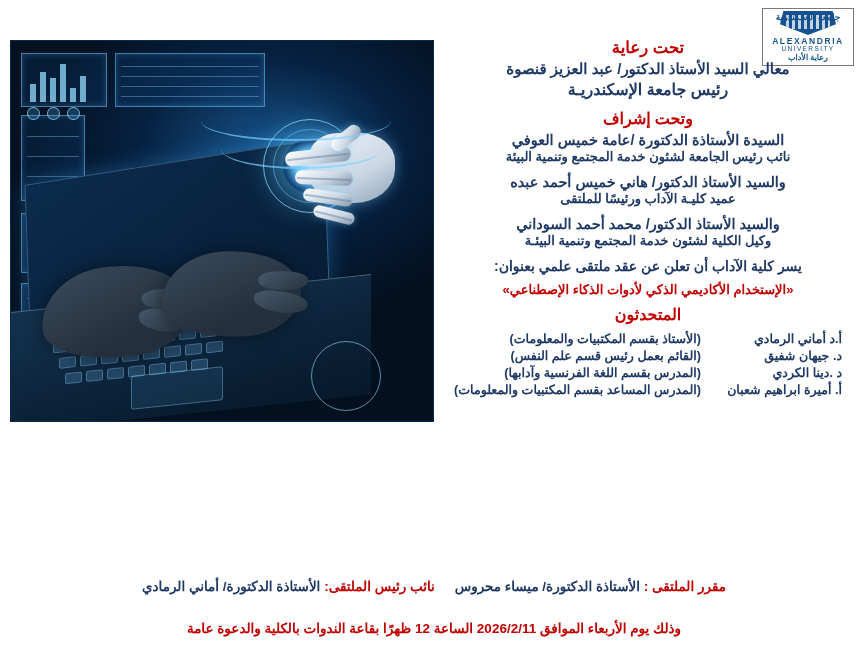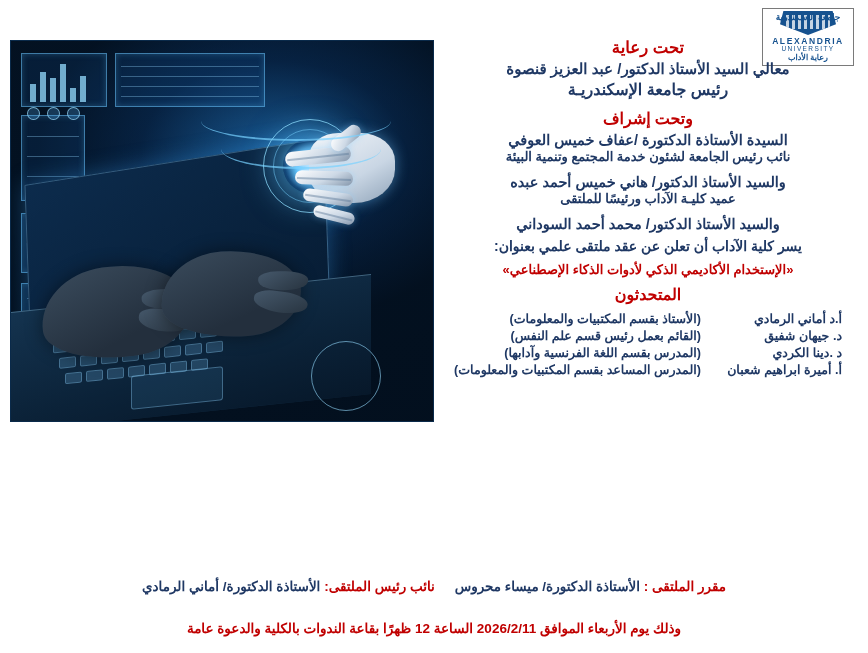--- a/index.html
+++ b/index.html
@@ -399,27 +399,28 @@
   </div>
 
   <div class="col">
 
     <div class="ln1 t-red">تحت رعاية</div>
     <div class="ln2 t-blue">معالي السيد الأستاذ الدكتور/ عبد العزيز قنصوة</div>
     <div class="ln3 t-blue">رئيس جامعة الإسكندريـة</div>
 
     <div class="sec-h t-red">وتحت إشراف</div>
 
-    <div class="nm t-blue">السيدة الأستاذة الدكتورة /عفاف خميس العوفي</div>
+    <div class="nm t-blue">السيدة الأستاذة الدكتورة /عامة خميس العوفي</div>
     <div class="rl t-blue">نائب رئيس الجامعة لشئون خدمة المجتمع وتنمية البيئة</div>
 
     <div class="nm t-blue">والسيد الأستاذ الدكتور/ هاني خميس أحمد عبده</div>
     <div class="rl t-blue">عميد كليـة الآداب ورئيسًا للملتقى</div>
 
     <div class="nm t-blue">والسيد الأستاذ الدكتور/ محمد أحمد السوداني</div>
+    <div class="rl t-blue">وكيل الكلية لشئون خدمة المجتمع وتنمية البيئـة</div>
 
     <div class="intro t-blue">يسر كلية الآداب أن تعلن عن عقد ملتقى علمي بعنوان:</div>
     <div class="title-main">«الإستخدام الأكاديمي الذكي لأدوات الذكاء الإصطناعي»</div>
 
     <div class="speakers-h">المتحدثون</div>
 
     <table class="spk-table">
       <tbody>
         <tr>
           <td class="spk-name">أ.د أماني الرمادي</td>

